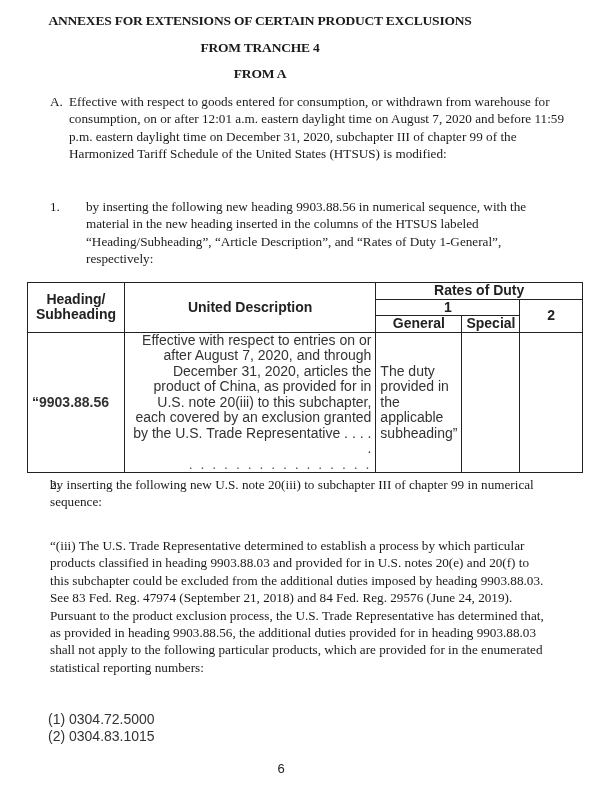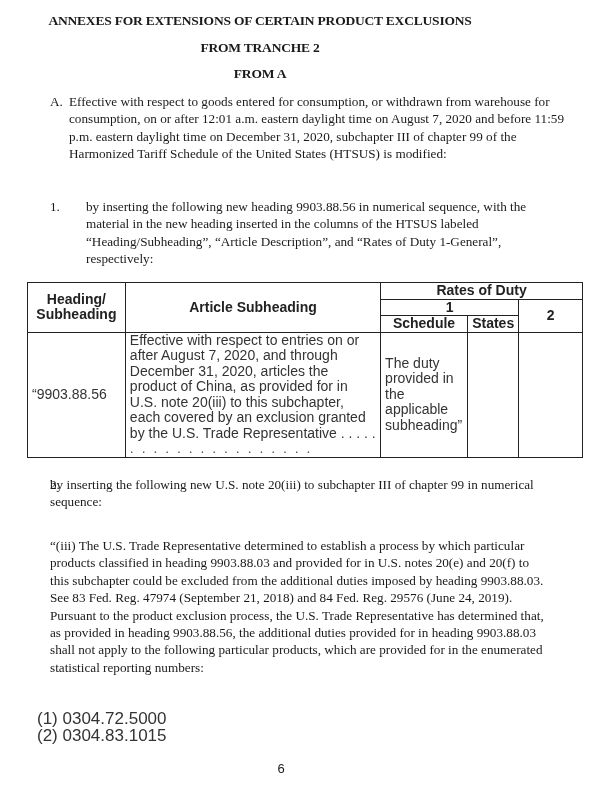--- a/index.html
+++ b/index.html
@@ -22,63 +22,63 @@
   table.hts { position: absolute; left: 27px; top: 282px; border-collapse: collapse; font-size: 14px; line-height: 15.5px; width: 556px; }
   table.hts td, table.hts th { border: 1.2px solid #222; padding: 0 4px; vertical-align: middle; }
   table.hts th { font-weight: bold; text-align: center; color: #222; }
   table.hts thead th { font-weight: normal; }
   .hd { font-weight: bold !important; }
   .col-head { width: 88px; }
   .col-desc { width: 244px; }
   .col-gen { width: 68px; }
   .col-spec { width: 42px; }
   .col-two { width: 54px; }
-  td.desc { vertical-align: top; padding-top: 3px; padding-left: 6px; padding-bottom: 4px; color: #333; }
-  td.head { vertical-align: top; padding-top: 3px; color: #333; }
+  td.desc { vertical-align: top; padding-top: 3px; padding-left: 6px; padding-bottom: 4px; color: #333; text-align: right; }
+  td.head { vertical-align: top; padding-top: 3px; color: #333; font-weight: bold; }
   td.gen { vertical-align: bottom; color: #333; padding-bottom: 1px; }
   .dots { letter-spacing: 2px; color: #555; }
-  .list { position: absolute; left: 37px; top: 711px; font-size: 17px; line-height: 16.8px; color: #333; }
+  .list { position: absolute; left: 48px; top: 711px; font-size: 14px; line-height: 16.8px; color: #333; }
   .pageno { position: absolute; left: 0; width: 562px; top: 761px; text-align: center; font-size: 13px; }
 </style>
 </head>
 <body>
 
 <div>
 
   <div class="title t1 serif">ANNEXES FOR EXTENSIONS OF CERTAIN PRODUCT EXCLUSIONS</div>
-  <div class="title t2 serif">FROM TRANCHE 2</div>
+  <div class="title t2 serif">FROM TRANCHE 4</div>
   <div class="title t3 serif">FROM A</div>
 
   <div class="para pa serif">
     <span class="marker">A.</span>
     <div class="body">Effective with respect to goods entered for consumption, or withdrawn from warehouse for consumption, on or after 12:01 a.m. eastern daylight time on August 7, 2020 and before 11:59 p.m. eastern daylight time on December 31, 2020, subchapter III of chapter 99 of the Harmonized Tariff Schedule of the United States (HTSUS) is modified:</div>
   </div>
 
   <div class="para p1 serif">
     <span class="marker">1.</span>
     <div class="body">by inserting the following new heading 9903.88.56 in numerical sequence, with the material in the new heading inserted in the columns of the HTSUS labeled “Heading/Subheading”, “Article Description”, and “Rates of Duty 1-General”, respectively:</div>
   </div>
 
   <table class="hts sans">
     <thead>
       <tr>
         <th class="col-head hd" rowspan="3">
           <span>Heading/</span><br>
           <span>Subheading</span>
         </th>
-        <th class="col-desc hd" rowspan="3">Article Subheading</th>
+        <th class="col-desc hd" rowspan="3">United Description</th>
         <th colspan="3" class="hd">Rates of Duty</th>
       </tr>
       <tr>
         <th colspan="2" class="hd">1</th>
         <th rowspan="2" class="col-two hd">2</th>
       </tr>
       <tr>
-        <th class="col-gen hd">Schedule</th>
-        <th class="col-spec hd">States</th>
+        <th class="col-gen hd">General</th>
+        <th class="col-spec hd">Special</th>
       </tr>
     </thead>
     <tbody>
       <tr>
         <td class="head">“9903.88.56</td>
         <td class="desc">
           <span>Effective with respect to entries on or after August 7, 2020, and through December 31, 2020, articles the product of China, as provided for in U.S. note 20(iii) to this subchapter, each covered by an exclusion granted by the U.S. Trade Representative . . . . .</span><br>
           <span class="dots">. . . . . . . . . . . . . . . .</span>
         </td>
         <td class="gen">The duty provided in the applicable subheading”</td>

